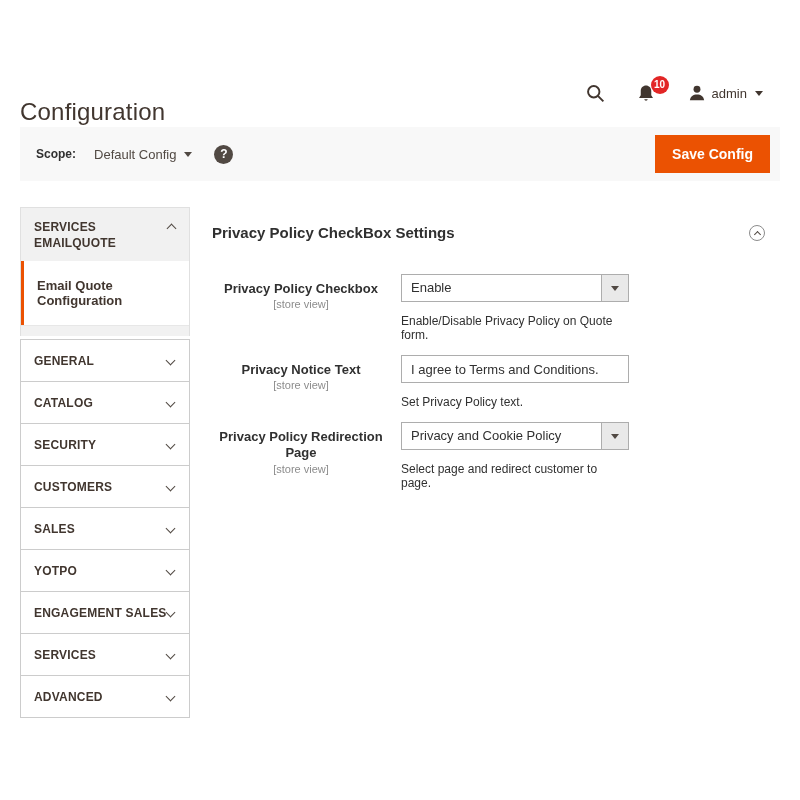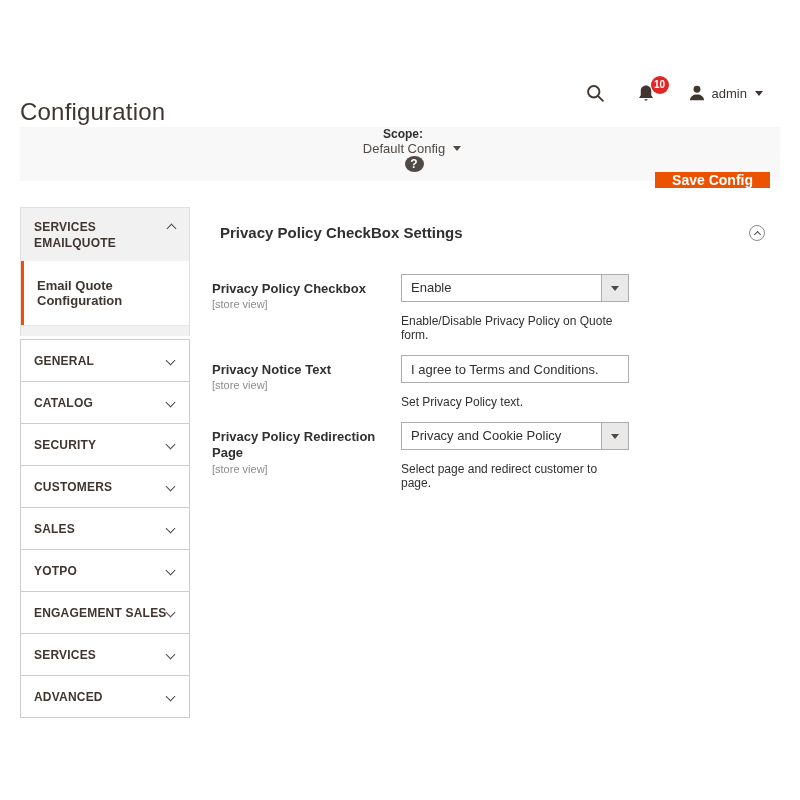--- a/index.html
+++ b/index.html
@@ -31,21 +31,21 @@
   .admin-name { font-size:13px; color:#41362f; }
   .caret-down {
     width:0; height:0; display:inline-block; margin-left:2px;
     border-left:4px solid transparent; border-right:4px solid transparent;
     border-top:5px solid #41362f;
   }
 
   
   .scope-bar {
     position:absolute; left:20px; right:20px; top:127px; height:54px;
-    background:#f8f8f8; display:flex; align-items:center; padding:0 10px 0 16px;flex-direction:column;
+    background:#f8f8f8; display:flex; align-items:center; padding:0 10px 0 16px;
   }
   .scope-label { font-size:12px; font-weight:700; color:#303030; }
   .scope-select { display:flex; align-items:center; gap:8px; margin-left:18px; cursor:pointer; background:none; border:none; padding:0; }
   .scope-value { font-size:13px; color:#514943; }
   .scope-caret {
     width:0; height:0;
     border-left:4px solid transparent; border-right:4px solid transparent;
     border-top:5px solid #514943;
   }
   .help-circle {
@@ -84,31 +84,31 @@
   }
   .chev {
     width:7px; height:7px; flex:0 0 auto;
     border-right:1.6px solid #514943; border-bottom:1.6px solid #514943;
     transform:rotate(45deg); margin-right:2px;
   }
   .chev.up { transform:rotate(-135deg); margin-top:6px; }
 
   
   .main { position:absolute; left:212px; top:224px; width:553px; }
-  .section-head { display:flex; justify-content:space-between; align-items:center;margin-left:8px; }
+  .section-head { display:flex; justify-content:space-between; align-items:center; }
   .section-title { font-size:15px; font-weight:700; color:#303030; margin:0; }
   .collapse-btn {
     width:16px; height:16px; border-radius:50%; border:1px solid #8c8c8c; background:#fff;
     display:flex; align-items:center; justify-content:center; cursor:pointer; padding:0;
   }
   .collapse-btn .chev { width:5px; height:5px; border-color:#514943; transform:rotate(-135deg); margin:3px 0 0 0; }
 
   .form { margin-top:33px; }
   .field-row { display:flex; margin-bottom:13px; }
-  .field-label { width:178px; text-align:left; padding-right:0; margin-right:11px; padding-top:7px; }
+  .field-label { width:178px; text-align:center; padding-right:0; margin-right:11px; padding-top:7px; }
   .label-text { font-size:13px; font-weight:700; color:#303030; line-height:1.25; display:block; }
   .label-scope { font-size:11px; color:#8c8c8c; display:block; margin-top:1px; }
   .field-control { width:228px; }
   .fake-select {
     height:28px; border:1px solid #adadad; background:#fff; display:flex; cursor:pointer; width:100%;
     padding:0; font-family:inherit;
   }
   .fake-select .sel-text {
     flex:1; font-size:13px; color:#303030; text-align:left;
     padding:0 9px; line-height:26px; overflow:hidden; white-space:nowrap;

